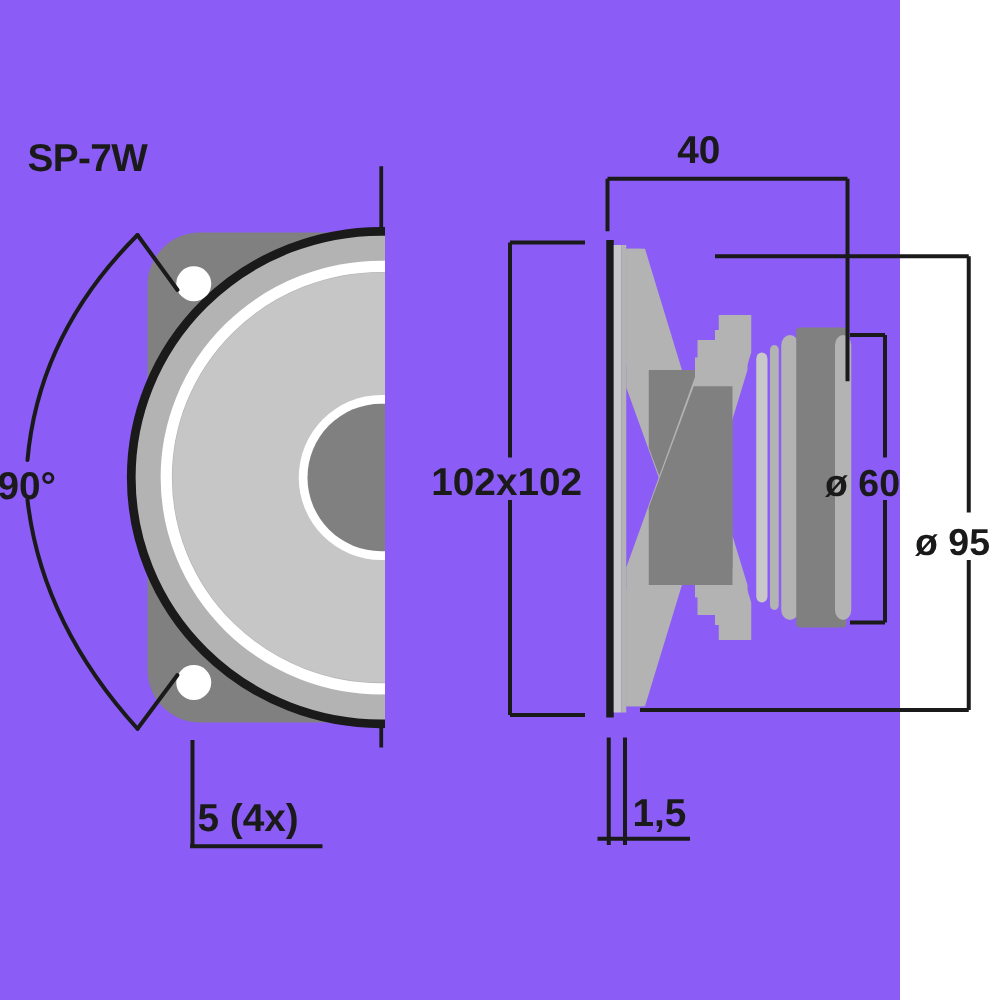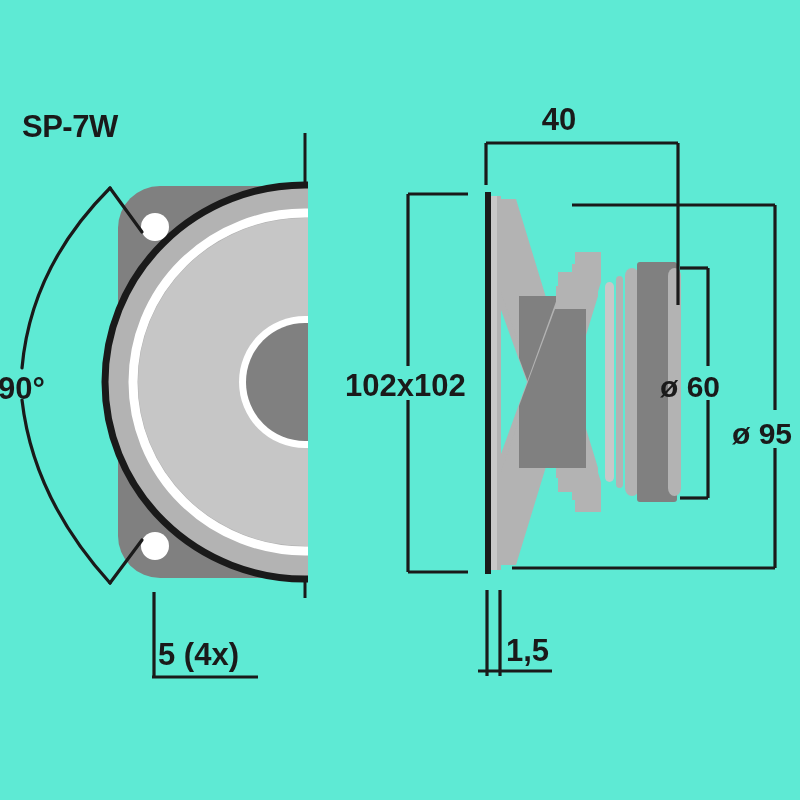--- a/index.html
+++ b/index.html
@@ -8,23 +8,23 @@
     background: #ffffff;
   }
   body {
     width: 800px;
     height: 800px;
     font-family: "Liberation Sans", sans-serif;
     overflow: hidden;
   }
   #drawing-root {
     position: relative;
-    width: 800px;
+    width: 720px;
     height: 800px;
-    background: #5eead4;
+    background: #8b5cf6;
   }
   svg.sheet {
     display: block;
     width: 800px;
     height: 800px;
   }
   text {
     font-family: "Liberation Sans", sans-serif;
     fill: #1a1a1a;
   }

